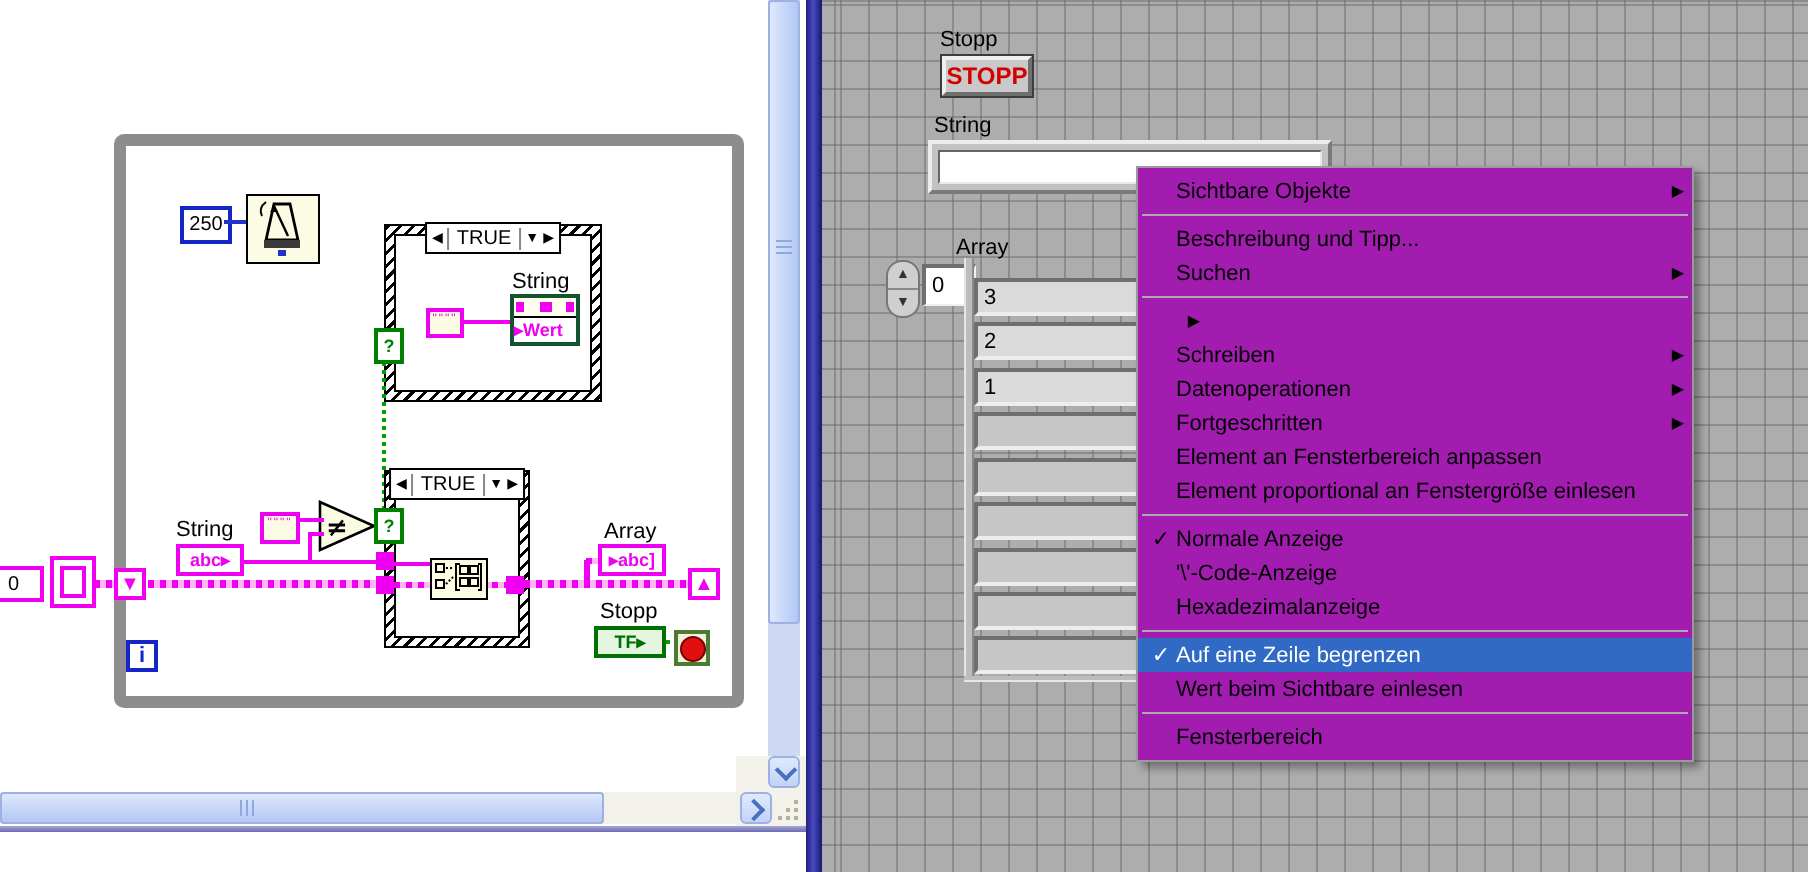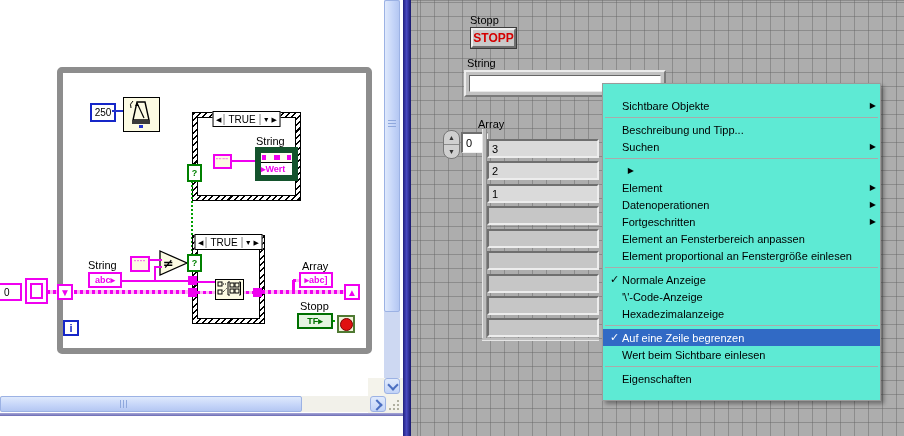--- a/index.html
+++ b/index.html
@@ -30,21 +30,21 @@
   .wire-green-v{border-left:2px dotted #00a000;}
   .wire-green-h{border-top:2px dotted #00a000;}
   .junction{width:6px;height:6px;background:#00a000;transform:rotate(45deg);}
 
   
   .k250{left:90px;top:103px;width:22px;height:15px;border:2px solid #1526c8;background:#fff;
     display:flex;align-items:center;justify-content:center;font-size:10px;}
   .node-icon{background:#fcfbe3;border:1px solid #000;}
   .str-const{border:2px solid #f000f0;background:#fcfbe3;color:#f000f0;font-size:6px;line-height:6px;
     text-align:center;letter-spacing:1px;padding-top:1px;}
-  .prop-node{left:255px;top:147px;width:31px;height:22px;border:6px solid #14532d;background:#fff;}
+  .prop-node{left:255px;top:147px;width:31px;height:22px;border:2px solid #14532d;background:#fff;}
   .pn-row1{height:9px;border-bottom:1px solid #000;display:flex;align-items:center;justify-content:space-between;padding:0 1px;background:#fdfdf0;}
   .pn-dot{width:4px;height:5px;background:#f000f0;}
   .pn-dot.mid{width:6px;}
   .pn-row2{height:11px;display:flex;align-items:center;color:#f000f0;font-size:9px;font-weight:bold;white-space:nowrap;}
   .bd-label{white-space:nowrap;font-size:11px;}
   .terminal-pink{border:2px solid #f000f0;background:#fff;color:#f000f0;font-weight:bold;
     display:flex;align-items:center;justify-content:center;font-size:9px;white-space:nowrap;}
   .tunnel{width:9px;height:9px;background:#f000f0;z-index:4;}
   .shift-reg{width:16px;height:16px;border:2px solid #f000f0;background:#fff;color:#f000f0;
     display:flex;align-items:center;justify-content:center;font-size:10px;z-index:3;box-sizing:border-box;}
@@ -111,22 +111,22 @@
     box-sizing:border-box;display:flex;align-items:center;padding-left:3px;}
   .arr-rail{left:71px;top:129px;width:5px;height:212px;background:#bdbdbd;
     border-left:1px solid #e6e6e6;border-right:1px solid #8a8a8a;box-sizing:border-box;}
   .arr-rail-b{left:71px;top:338px;width:117px;height:3px;background:#bdbdbd;border-bottom:1px solid #e6e6e6;box-sizing:border-box;}
   .arr-row{position:absolute;left:76px;width:112px;height:19px;box-sizing:border-box;
     border-top:2px solid #6f6f6f;border-left:2px solid #6f6f6f;border-bottom:2px solid #ededed;border-right:2px solid #ededed;
     background:#c6c6c6;display:flex;align-items:center;padding-left:3px;font-size:11px;}
   .arr-row.filled{background:#dadada;}
 
   
-  .context-menu{left:602px;top:83px;width:277px;background:#5eead4;border:1px solid #9a9a9a;
-    box-shadow:3px 3px 4px rgba(0,0,0,.35);padding:13px 0;z-index:50;}
+  .context-menu{left:568px;top:83px;width:277px;background:#a21caf;border:1px solid #9a9a9a;
+    box-shadow:3px 3px 4px rgba(0,0,0,.35);padding:3px 0;z-index:50;}
   .menu-item{height:17px;display:flex;align-items:center;padding:0 4px 0 4px;cursor:default;}
   .menu-item.hl{background:#316ac5;color:#fff;}
   .mi-check{width:15px;font-size:11px;text-align:center;flex:none;}
   .mi-label{flex:1;white-space:nowrap;overflow:hidden;}
   .mi-arrow{width:12px;font-size:8px;text-align:right;flex:none;}
   .menu-sep{border-top:1px solid #aaa;margin:3px 2px;}
 </style>
 </head>
 <body>
 
@@ -323,21 +323,21 @@
           <span class="mi-label">Suchen</span>
           <span class="mi-arrow">▶</span>
         </div>
         <div class="menu-sep"></div>
         <div class="menu-item">
           <span class="mi-check"></span>
           <span class="mi-arrow">▶</span>
         </div>
         <div class="menu-item">
           <span class="mi-check"></span>
-          <span class="mi-label">Element</span>
+          <span class="mi-label">Schreiben</span>
           <span class="mi-arrow">▶</span>
         </div>
         <div class="menu-item">
           <span class="mi-check"></span>
           <span class="mi-label">Datenoperationen</span>
           <span class="mi-arrow">▶</span>
         </div>
         <div class="menu-item">
           <span class="mi-check"></span>
           <span class="mi-label">Fortgeschritten</span>
@@ -376,19 +376,19 @@
           <span class="mi-arrow"></span>
         </div>
         <div class="menu-item">
           <span class="mi-check"></span>
           <span class="mi-label">Wert beim Sichtbare einlesen</span>
           <span class="mi-arrow"></span>
         </div>
         <div class="menu-sep"></div>
         <div class="menu-item">
           <span class="mi-check"></span>
-          <span class="mi-label">Eigenschaften</span>
+          <span class="mi-label">Fensterbereich</span>
           <span class="mi-arrow"></span>
         </div>
       </div>
   </div>
 
 </div>
 
 </body></html>

